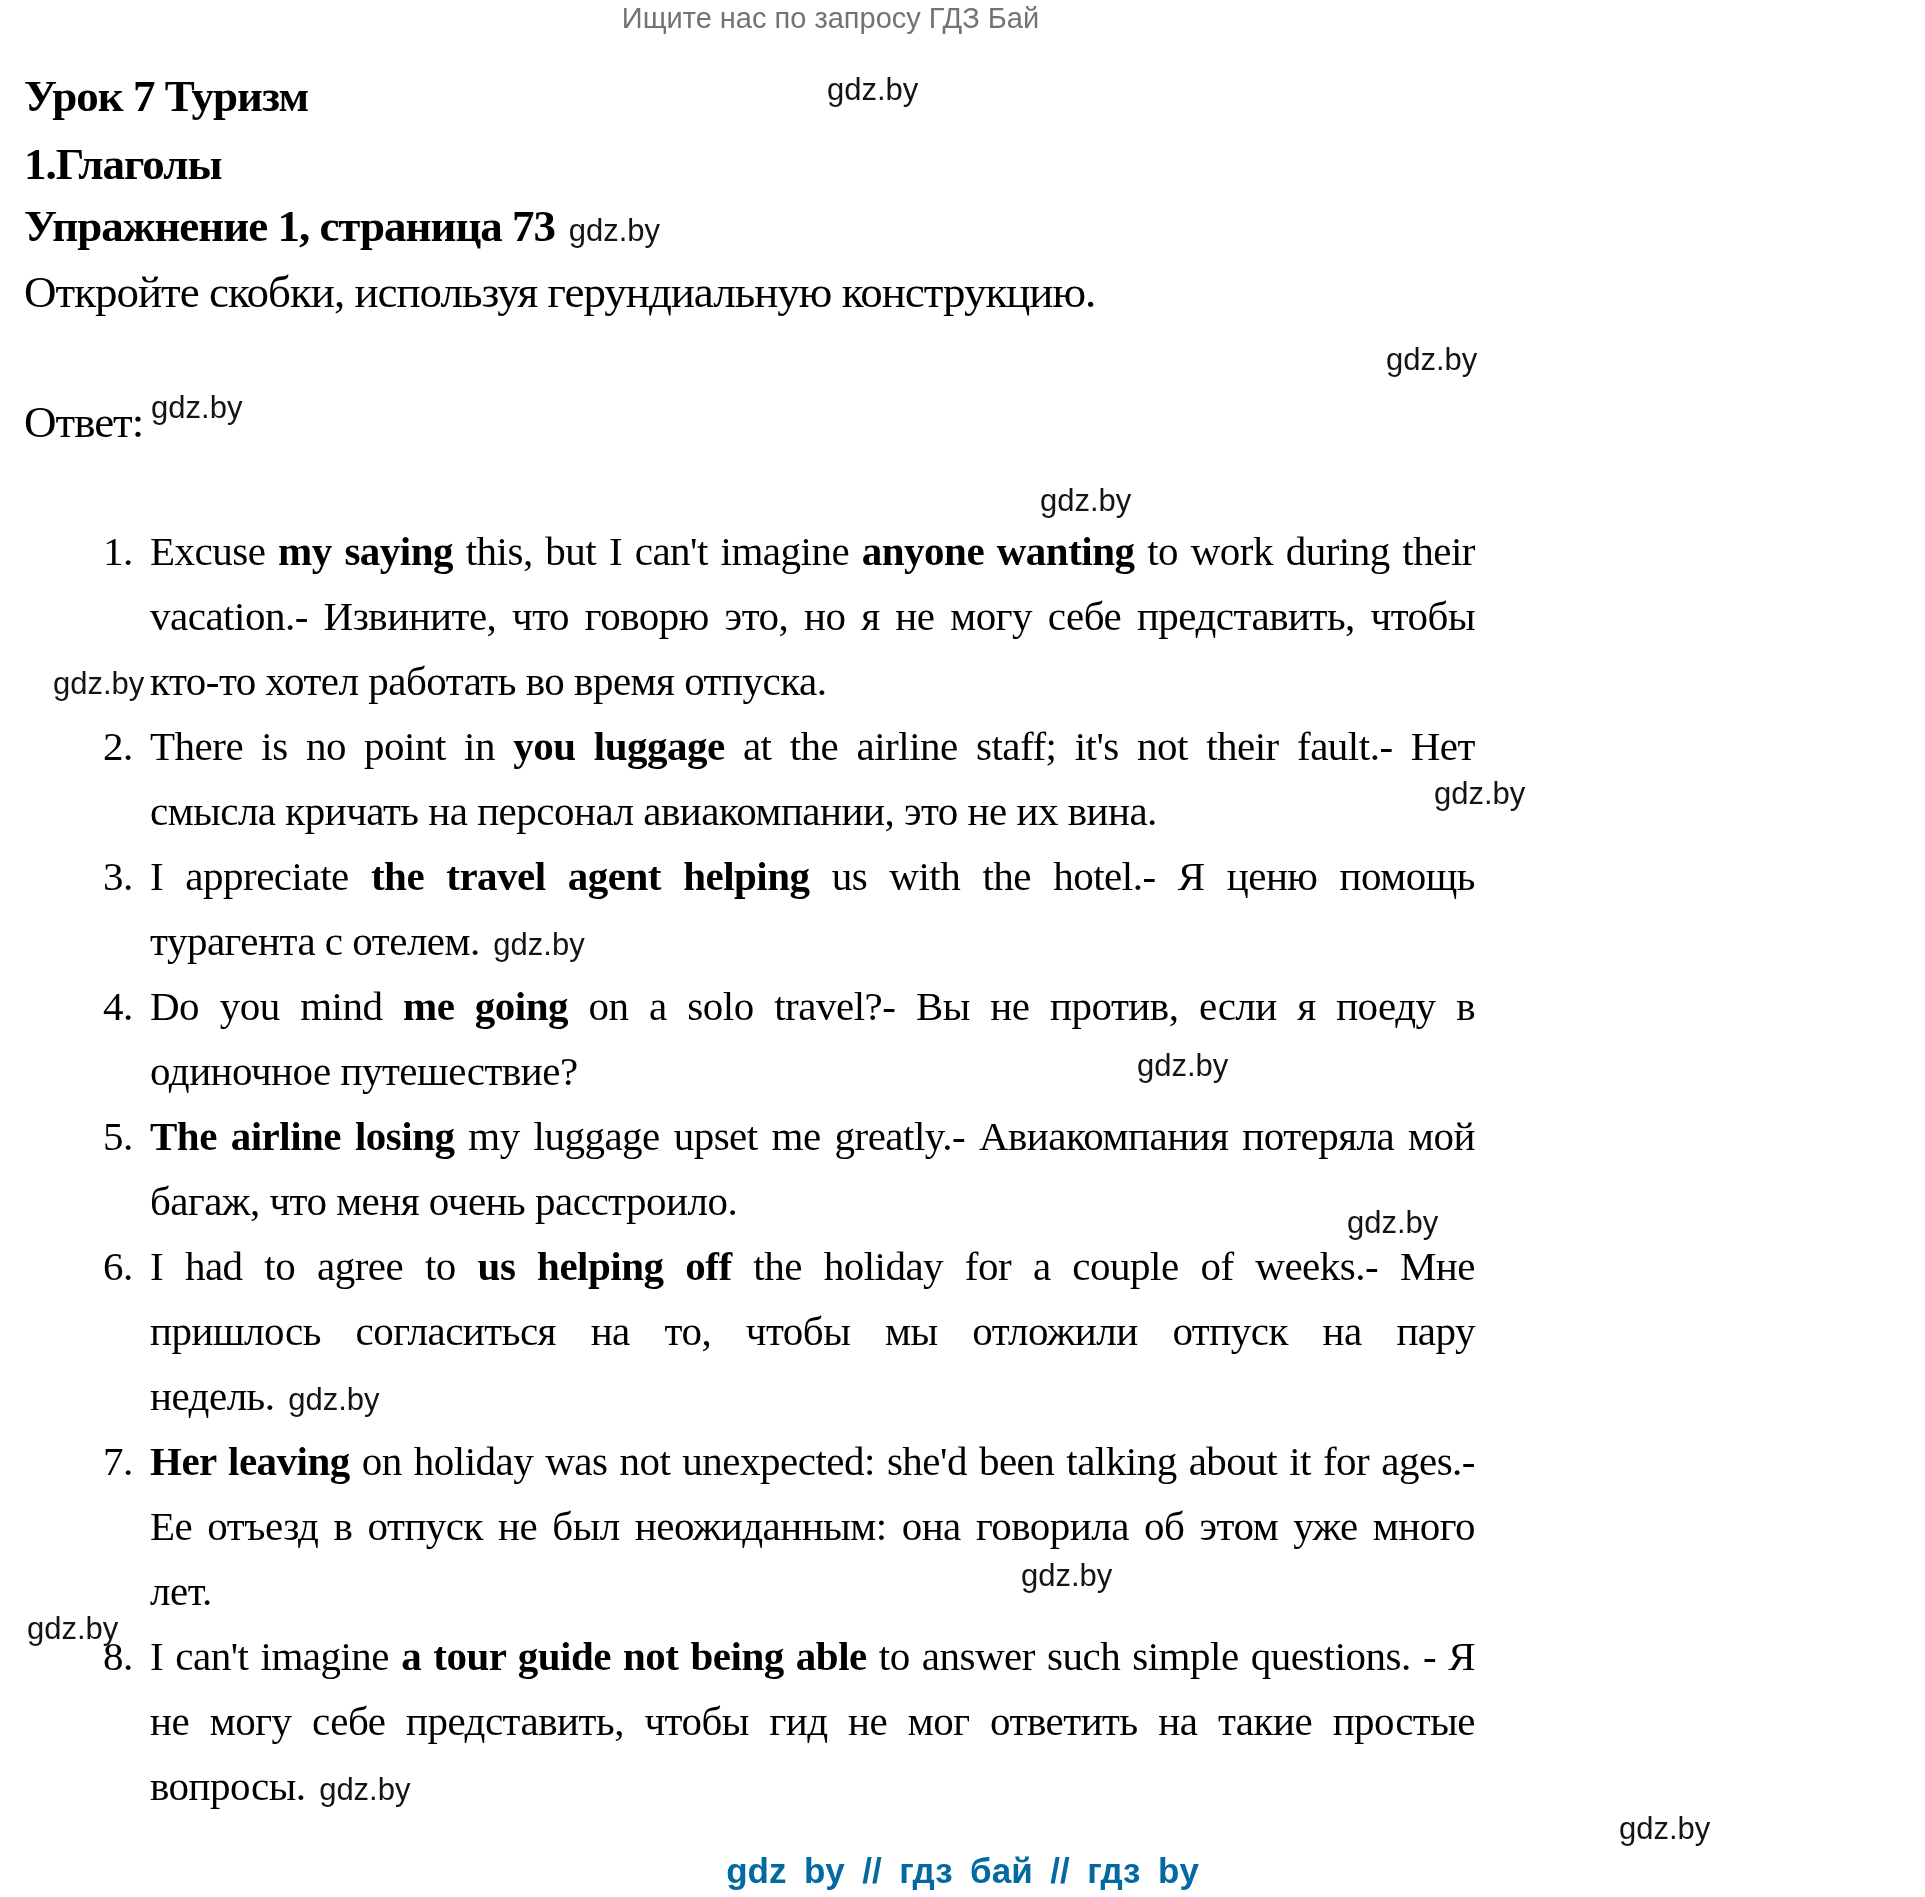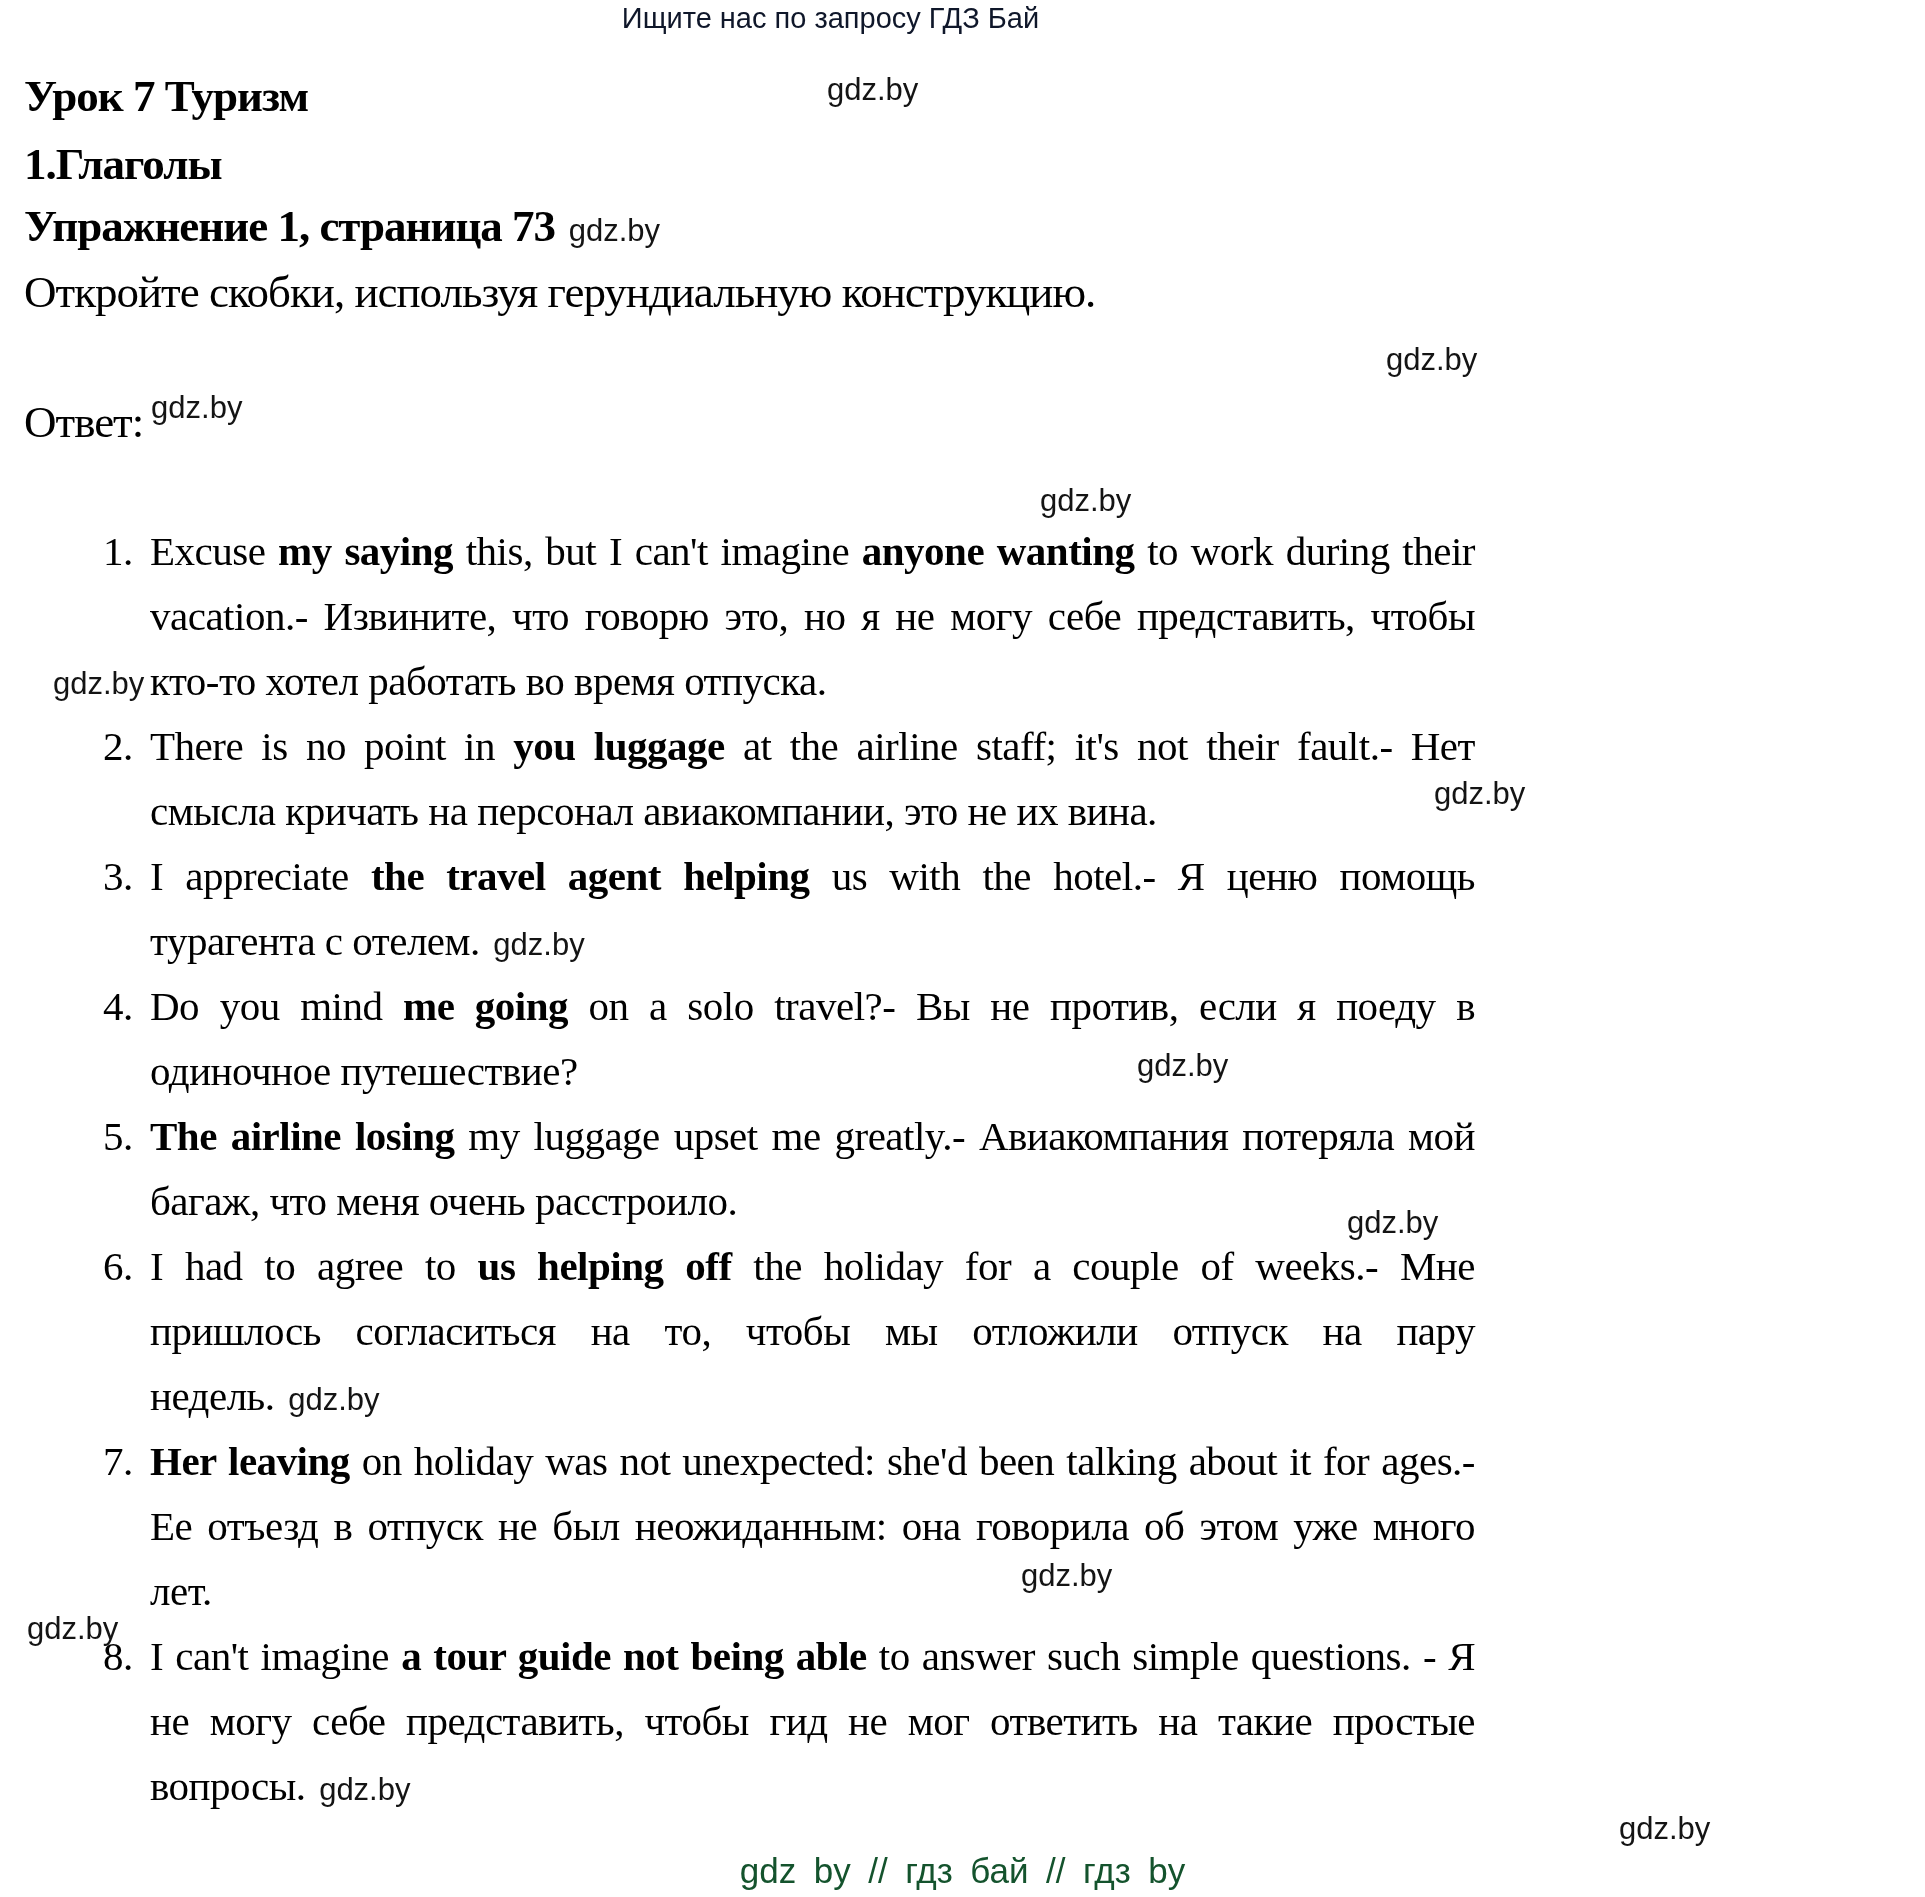--- a/index.html
+++ b/index.html
@@ -44,21 +44,21 @@
     font-family:"Liberation Sans",sans-serif;
     font-size:35px;
     word-spacing:7.8px;
   }
 </style>
 </head>
 <body>
 
 <div class="page" style="color: rgb(0, 0, 0);">
 
-  <div class="banner" style="color: #0f172a;">Ищите нас по запросу ГДЗ Бай</div>
+  <div class="banner" style="color: #737373;">Ищите нас по запросу ГДЗ Бай</div>
 
   <div class="h1">Урок 7 Туризм</div>
   <div class="h2">1.Глаголы</div>
 
   <div class="h3"><span>Упражнение 1, страница 73</span><span class="wm wm-after">gdz.by</span></div>
 
   <div class="instruction">Откройте скобки, используя герундиальную конструкцию.</div>
 
   <div class="answer-label"><span>Ответ:</span><span class="wm wm-raised">gdz.by</span></div>
 
@@ -79,16 +79,16 @@
       <span class="wm wm-abs" style="left: 1040px; top: 483px;">gdz.by</span>
       <span class="wm wm-abs" style="left: 53px; top: 666px;">gdz.by</span>
       <span class="wm wm-abs" style="left: 1434px; top: 776px;">gdz.by</span>
       <span class="wm wm-abs" style="left: 1137px; top: 1048px;">gdz.by</span>
       <span class="wm wm-abs" style="left: 1347px; top: 1205px;">gdz.by</span>
       <span class="wm wm-abs" style="left: 1021px; top: 1558px;">gdz.by</span>
       <span class="wm wm-abs" style="left: 27px; top: 1611px;">gdz.by</span>
       <span class="wm wm-abs" style="left: 1619px; top: 1811px;">gdz.by</span>
     </div>
 
-  <div class="footer" style="color: #14532d;">gdz by // гдз бай // гдз by</div>
+  <div class="footer" style="color: #0369a1; font-weight: bold;">gdz by // гдз бай // гдз by</div>
 
 </div>
 
 
 </body></html>

